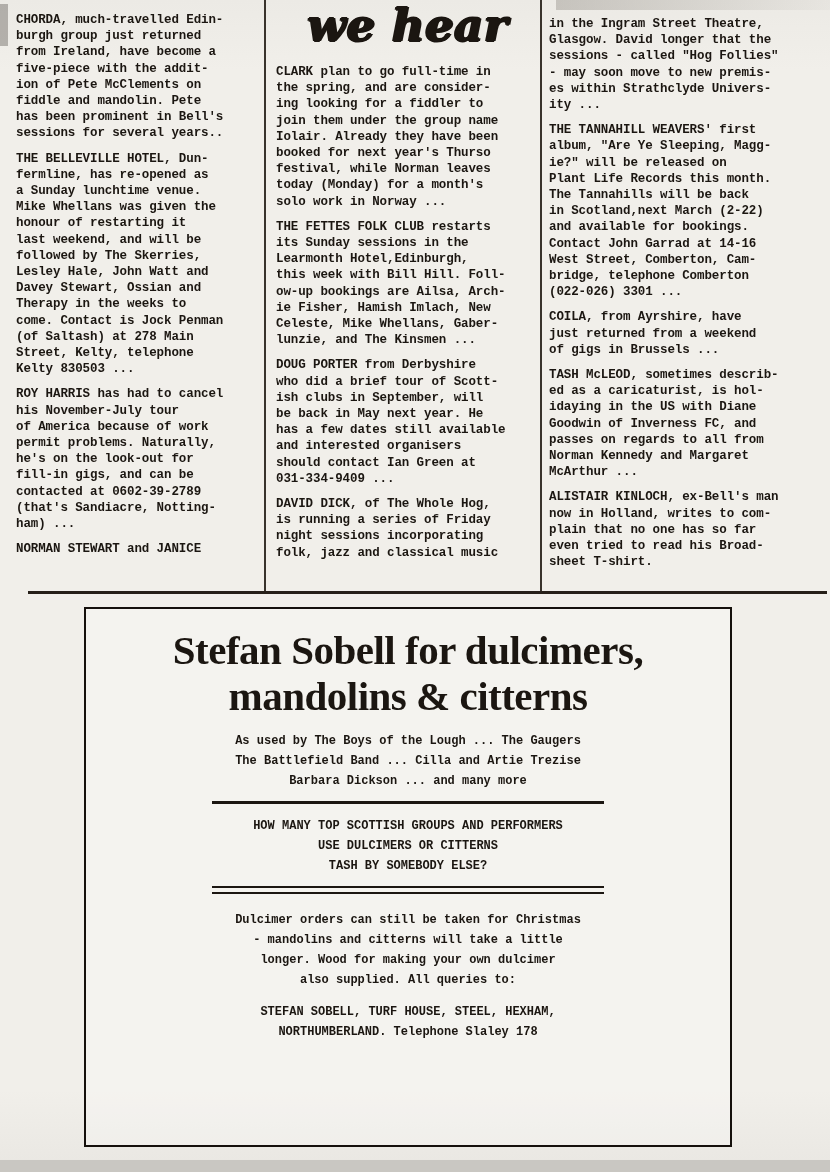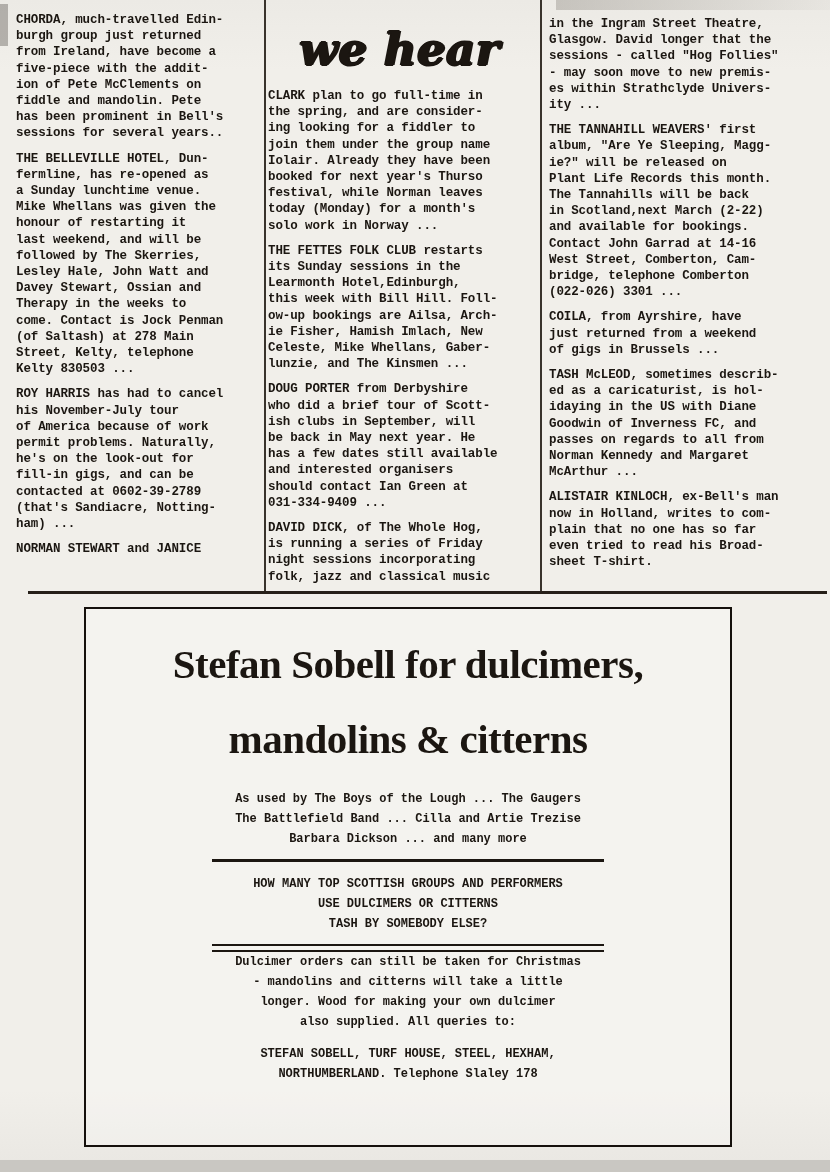--- a/index.html
+++ b/index.html
@@ -10,21 +10,21 @@
     font-family:"Liberation Mono", monospace;
     color:#1b1611;
   }
   
   .columns { position:absolute; left:0; top:0; width:100%; height:592px; }
   .col {
     position:absolute; top:0; font-size:12.5px; line-height:16.2px;
     font-weight:bold; letter-spacing:-0.1px;
   }
   .col-left  { left:16px;  width:245px; padding-top:12px; }
-  .col-mid   { left:268px; width:263px; padding-top:24px; }
+  .col-mid   { left:276px; width:263px; padding-top:0; }
   .col-right { left:549px; width:274px; padding-top:16px; }
   .para { margin:0 0 9px 0; white-space:pre-line; }
   .divider { position:absolute; top:0; width:1.5px; height:592px; background:#39332c; }
   .divider-1 { left:264px; }
   .divider-2 { left:540px; }
   .h-rule { position:absolute; left:28px; right:3px; top:591px; height:2.5px; background:#261f18; }
   
   .masthead {
     text-align:center;
     font-family:"DejaVu Serif", serif;
@@ -35,30 +35,30 @@
     text-shadow:1.6px 0 currentColor,-1.2px 0 currentColor,0 1.2px currentColor,0 -0.6px currentColor;
   }
   
   .ad {
     position:absolute; left:84px; top:607px; width:648px; height:540px;
     border:2.5px solid #15100c; box-sizing:border-box; text-align:center;
     background:rgba(255,255,255,0.25);
   }
   .ad-headline {
     font-family:"Liberation Serif", serif; font-weight:bold;
-    font-size:41px; line-height:75px; letter-spacing:-0.5px;
+    font-size:41px; line-height:46px; letter-spacing:-0.5px;
     margin:18px 0 0 0; white-space:pre-line;
   }
   .ad-block { font-size:12px; line-height:20px; font-weight:bold; white-space:pre-line; margin:0; }
   .ad-used      { margin-top:12px; }
   .rule-single  { width:392px; margin:10px auto 0; border:0; border-top:3px solid #1b1611; }
   .rule-double  { width:392px; margin:10px auto 0; height:4px; border-top:2px solid #1b1611; border-bottom:2px solid #1b1611; }
   .ad-question  { margin-top:12px; }
   .ad-materials { margin-top:14px; }
-  .ad-orders    { margin-top:0; }
+  .ad-orders    { margin-top:16px; }
   .ad-address   { margin-top:12px; }
   
   .scan-bar { position:absolute; left:0; right:0; top:1160px; height:12px; background:#c9c7c2; }
   .smudge-top {
     position:absolute; left:556px; top:0; width:274px; height:10px;
     background:linear-gradient(90deg, rgba(110,104,96,0.30), rgba(110,104,96,0.04));
   }
   .smudge-corner {
     position:absolute; left:0; top:4px; width:8px; height:42px;
     background:rgba(70,64,56,0.35);

